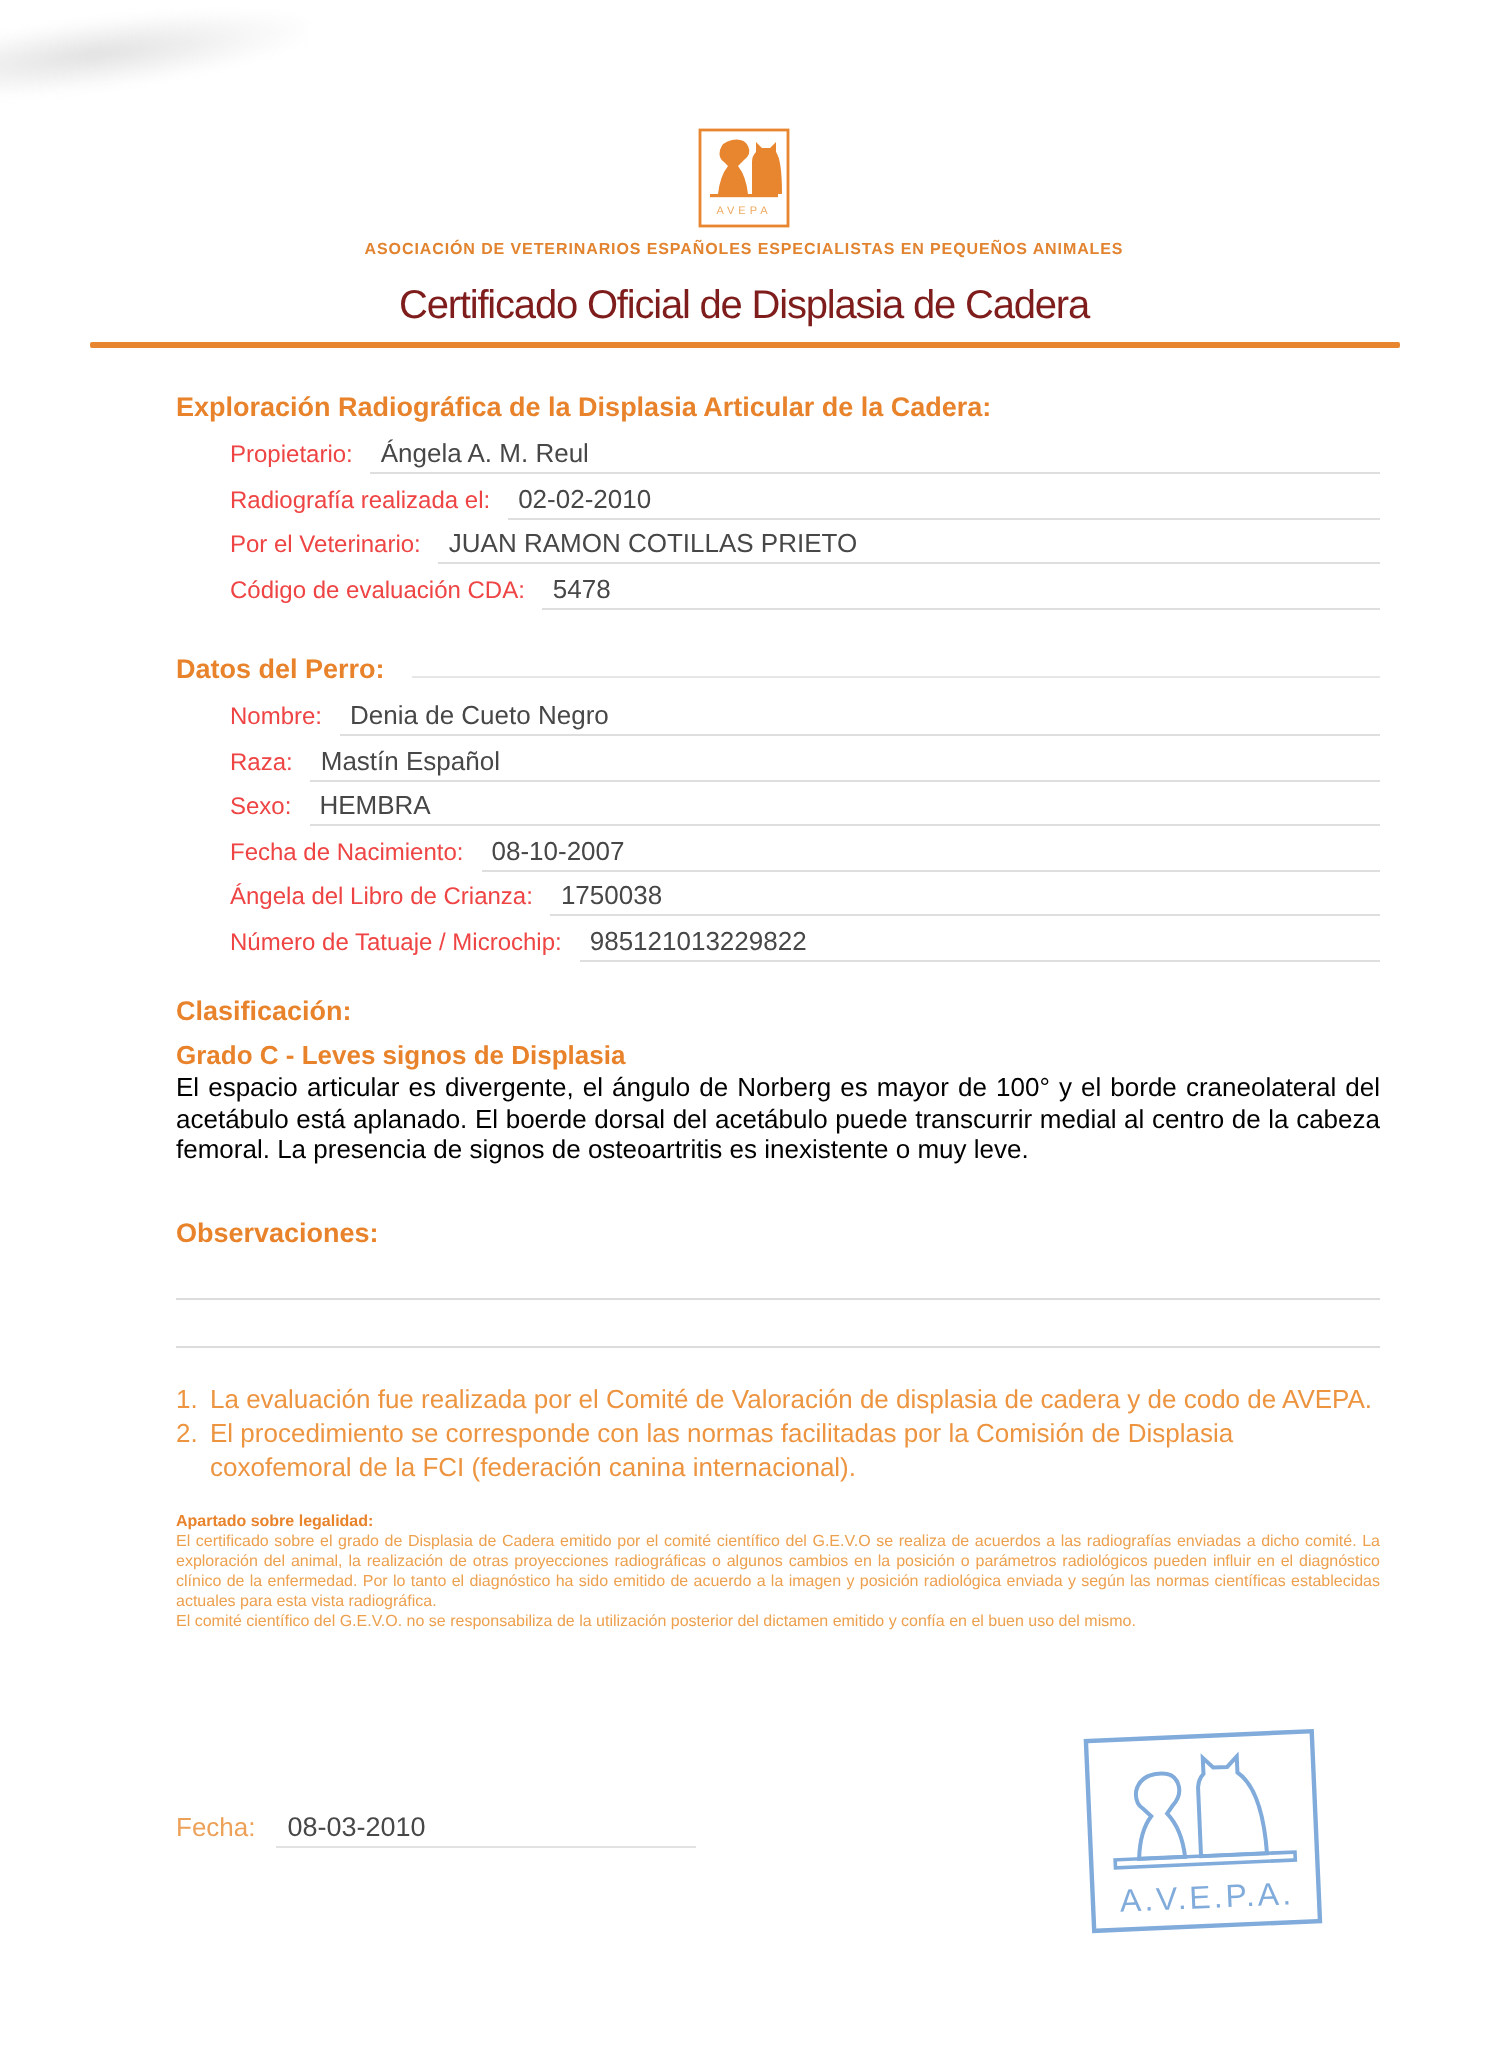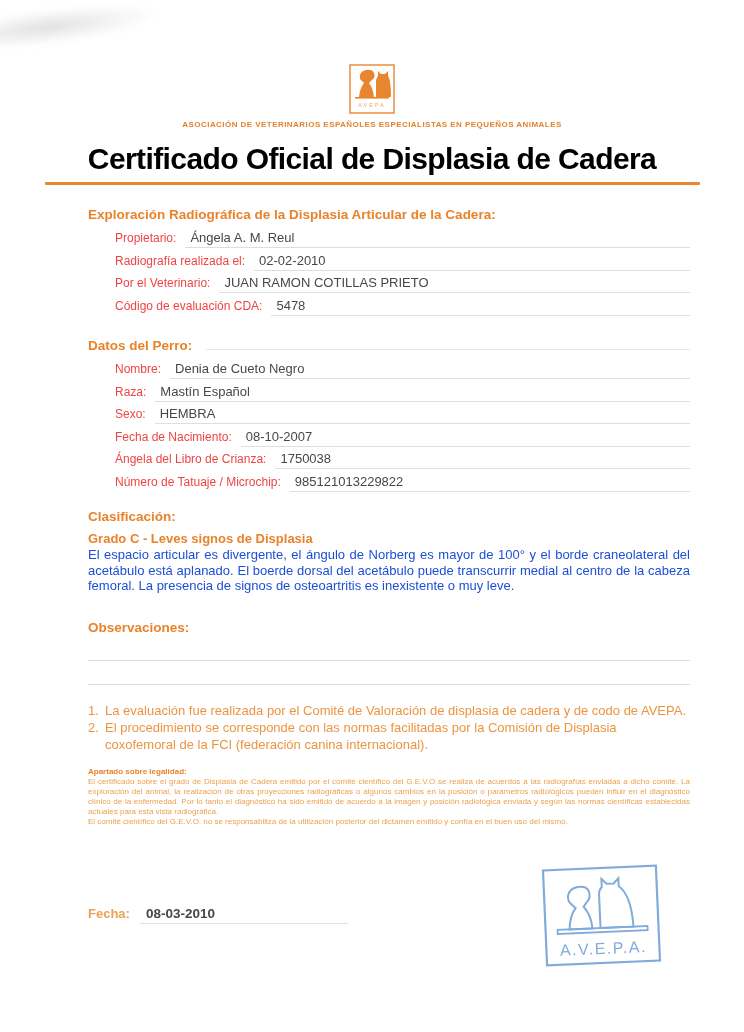--- a/index.html
+++ b/index.html
@@ -16,21 +16,21 @@
     transform:rotate(-7deg);
     filter:blur(2px);
   }
   .logo-wrap{display:flex;justify-content:center;padding-top:64px;}
   .assoc{
     text-align:center;margin-top:6px;
     font-size:8px;font-weight:bold;color:#e2832f;letter-spacing:.45px;
   }
   .title{
     margin:13px 0 0 0;text-align:center;
-    font-size:30px;font-weight:bold;color:#000000;letter-spacing:-.6px;
+    font-size:20px;font-weight:normal;color:#7f1d1d;letter-spacing:-.6px;
   }
   .title-rule{
     margin:6px 44px 0 45px;height:3px;background:#e8862f;border-radius:1px;
   }
   .content{padding:0 54px 0 88px;}
   .sec-h{
     font-size:13.5px;font-weight:bold;color:#e8832c;margin:0;
     display:flex;align-items:baseline;
   }
   .sec-h .crease{flex:1;border-bottom:1px solid #e6e6e6;margin:0 0 4px 14px;}
@@ -41,21 +41,21 @@
   .fields{margin-top:8px;}
   .fields.perro{margin-top:7px;}
   .frow{display:flex;align-items:baseline;height:22.5px;}
   .frow .lbl{font-size:12px;color:#ef4444;white-space:nowrap;padding-right:9px;margin-left:27px;}
   .frow .val{
     flex:1;font-size:13px;color:#474747;
     border-bottom:1px solid #dedede;padding:0 0 2px 5px;
   }
   .grade{font-size:13px;font-weight:bold;color:#e8832c;margin-top:7px;}
   .clasif-body{
-    font-size:13px;color:#1d4ed8;line-height:15.6px;margin-top:1px;
+    font-size:13px;color:#000000;line-height:15.6px;margin-top:1px;
     text-align:justify;
   }
   .blank-line{height:23px;border-bottom:1px solid #dcdcdc;}
   .blank-line.first{margin-top:2px;}
   .notes{margin-top:17px;}
   .note{display:flex;font-size:13px;color:#ed9440;line-height:17px;}
   .note .num{width:17px;flex:none;}
   .note .txt{flex:1;}
   .legal{margin-top:14px;}
   .legal-h{font-size:8px;font-weight:bold;color:#e8832c;}
@@ -64,21 +64,21 @@
   .committee{
     position:absolute;top:852px;left:368px;
     font-size:12px;color:#ed9440;
   }
   .stamp{
     position:absolute;top:866px;left:543px;
     transform:rotate(-2.5deg);opacity:.88;
   }
   .fecha-row{
     position:absolute;top:906px;left:88px;width:260px;
-    display:flex;align-items:baseline;font-weight:bold;
+    display:flex;align-items:baseline;
   }
   .fecha-row .lbl{font-size:13px;color:#eda158;padding-right:10px;}
   .fecha-row .val{
     flex:1;font-size:13.5px;color:#474747;
     border-bottom:1px solid #e2e2e2;padding:0 0 2px 6px;
   }
 </style>
 </head>
 <body>
 

